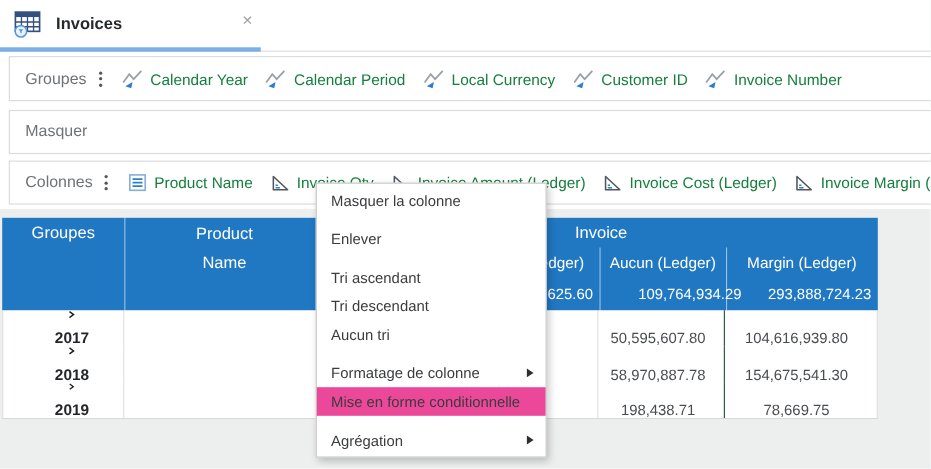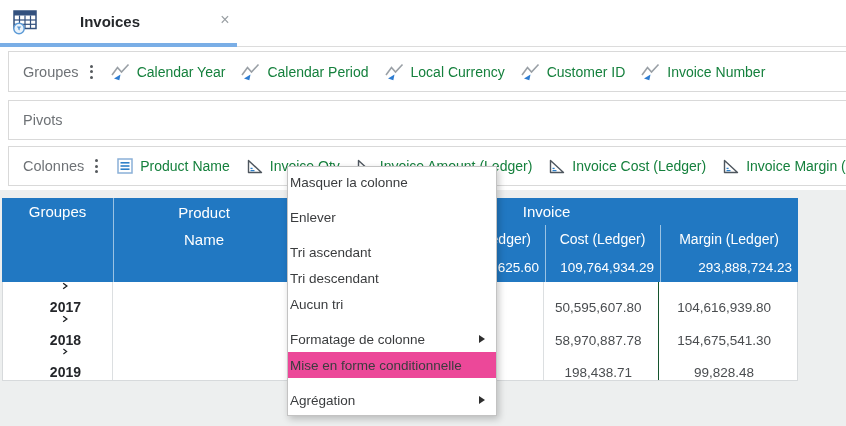--- a/index.html
+++ b/index.html
@@ -6,21 +6,21 @@
   html,body { width:846px; height:426px; }
   body { font-family:"Liberation Sans", sans-serif; background:#ffffff; position:relative; overflow:hidden; }
   .stage { position:absolute; inset:0; width:846px; height:426px; }
 
   
   .gray-panel { position:absolute; left:0; top:190px; width:846px; height:236px; background:#edefef; }
 
   
   .tabbar { position:absolute; left:0; top:0; width:846px; height:47px; background:#fff; }
   .tabbar-border { position:absolute; left:0; top:46px; width:846px; height:1px; background:#dcdcdc; }
-  .tab { position:absolute; left:0; top:0; width:237px; height:43px; display:flex; align-items:center; cursor:pointer;gap:29px; }
+  .tab { position:absolute; left:0; top:0; width:237px; height:43px; display:flex; align-items:center; cursor:pointer; }
   .tab-icon { margin-left:12px; width:27px; height:27px; flex:0 0 auto; }
   .tab-title { margin-left:12px; font-size:15px; font-weight:bold; color:#26292c; }
   .tab-close { position:absolute; left:216px; top:11px; width:18px; height:20px; font-size:16px; color:#9aa0a4; text-align:center; cursor:pointer; }
   .tab-underline { position:absolute; left:0; top:43px; width:237px; height:4px; background:#7aaee6; }
 
   
   .zone { position:absolute; left:8px; width:852px; background:#fff; border:1px solid #d9d9d9; display:flex; align-items:center; padding-left:14px; }
   .zone-groups  { top:51px;  height:41px; }
   .zone-pivots  { top:100px; height:40px; }
   .zone-columns { top:146px; height:40px; }
@@ -39,21 +39,21 @@
   .h-product { left:111px; top:0; width:182px; height:56px; }
   .h-product span { display:block; width:84px; text-align:center; line-height:27px; }
   .h-invoice { left:293px; top:0; width:503px; height:27px; }
   .sub { font-size:14px; }
   .s-qty    { left:293px; top:27px; width:117px; height:27px; }
   .s-amount { left:410px; top:27px; width:133px; height:27px; }
   .s-cost   { left:543px; top:27px; width:115px; height:27px; }
   .s-margin { left:658px; top:27px; width:138px; height:27px; }
   .tot { position:absolute; top:54px; height:30px; display:flex; align-items:center; justify-content:flex-end; font-size:13.5px; padding-right:6px; }
   .t-amount { left:410px; width:133px; }
-  .t-cost   { left:543px; width:115px; }
+  .t-cost   { left:563px; width:115px; }
   .t-margin { left:658px; width:138px; }
   .vline { position:absolute; width:1px; background:rgba(255,255,255,0.55); }
   .vl-1 { left:111px; top:0; height:84px; }
   .vl-2 { left:293px; top:0; height:84px; }
   .vl-3 { left:410px; top:27px; height:57px; }
   .vl-4 { left:543px; top:27px; height:57px; }
   .vl-5 { left:658px; top:27px; height:57px; }
 
   .tbody { width:796px; background:#fff; border-left:1px solid #d7dadc; border-right:1px solid #d7dadc; border-bottom:1px solid #d7dadc; }
   .trow { display:flex; height:33px; }
@@ -62,21 +62,21 @@
   .c-group  { width:110px; border-right:1px solid #dcdfe1; padding-left:16px; gap:9px; cursor:pointer; }
   .c-group b { font-size:14px; color:#24262a; }
   .c-prod   { width:182px; border-right:1px solid #dcdfe1; }
   .c-qty    { width:117px; border-right:1px solid #dcdfe1; justify-content:flex-end; padding-right:6px; }
   .c-amount { width:133px; border-right:1px solid #dcdfe1; justify-content:flex-end; padding-right:6px; }
   .c-cost   { width:115px; border-right:1px solid #14532d; justify-content:flex-end; padding-right:6px; }
   .c-margin { width:138px; justify-content:flex-end; padding-right:8px; }
 
   
   .menu { position:absolute; left:287px; top:166px; width:210px; background:#fff; border:1px solid #c3c3c3; box-shadow:2px 3px 7px rgba(0,0,0,0.22); padding:2px 0; z-index:10; }
-  .mi { position:relative; height:26px; display:flex; align-items:center; padding-left:2px; font-size:13.5px; color:#3a3c3e; cursor:pointer; }
+  .mi { position:relative; height:26px; display:flex; align-items:center; padding-left:13px; font-size:13.5px; color:#3a3c3e; cursor:pointer; }
   .mi.gap { margin-top:9px; }
   .mi.hl { background:#ec4899; }
   .mi .sub-arrow { position:absolute; right:11px; top:9px; width:0; height:0; border-left:6px solid #2e2e2e; border-top:4px solid transparent; border-bottom:4px solid transparent; }
 </style>
 </head>
 <body>
 
 <div class="stage">
 
   <div class="gray-panel"></div>
@@ -140,21 +140,21 @@
     <span class="chip">
       <svg width="20" height="18" viewBox="0 0 20 18">
           <polyline points="1,12 6.5,4.5 10.5,9 17.5,1.5" fill="none" stroke="#9aa0a6" stroke-width="1.6"></polyline>
           <path d="M3,15.5 L9.5,11.5 L8.3,17.2 Z" fill="#2d7cd1"></path>
         </svg>
       <span class="chip-label">Invoice Number</span>
     </span>
   </div>
 
   <div class="zone zone-pivots">
-    <span class="zone-label">Pivots</span>
+    <span class="zone-label">Masquer</span>
   </div>
 
   <div class="zone zone-columns">
     <span class="zone-label">Colonnes</span>
     <span class="dots">
         <i></i>
         <i></i>
         <i></i>
       </span>
 
@@ -203,21 +203,21 @@
 
   <div class="pivot">
     <div class="thead">
       <div class="hcell h-groupes">Groupes</div>
       <div class="hcell h-product">
           <span>Product Name</span>
         </div>
       <div class="hcell h-invoice">Invoice</div>
       <div class="hcell sub s-qty"></div>
       <div class="hcell sub s-amount">Amount (Ledger)</div>
-      <div class="hcell sub s-cost">Cost (Ledger)</div>
+      <div class="hcell sub s-cost">Aucun (Ledger)</div>
       <div class="hcell sub s-margin">Margin (Ledger)</div>
       <div class="tot t-amount">625.60</div>
       <div class="tot t-cost">109,764,934.29</div>
       <div class="tot t-margin">293,888,724.23</div>
       <div class="vline vl-1"></div>
       <div class="vline vl-2"></div>
       <div class="vline vl-3"></div>
       <div class="vline vl-4"></div>
       <div class="vline vl-5"></div>
     </div>
@@ -253,21 +253,21 @@
         <div class="tcell c-group">
           <svg width="10" height="13" viewBox="0 0 10 13">
               <polyline points="2,2 8,6.5 2,11" fill="none" stroke="#1e2124" stroke-width="2.2"></polyline>
             </svg>
           <b>2019</b>
         </div>
         <div class="tcell c-prod"></div>
         <div class="tcell c-qty"></div>
         <div class="tcell c-amount">,648.92</div>
         <div class="tcell c-cost">198,438.71</div>
-        <div class="tcell c-margin">99,828.48</div>
+        <div class="tcell c-margin">78,669.75</div>
       </div>
     </div>
   </div>
 
   <div class="menu">
     <div class="mi">Masquer la colonne</div>
     <div class="mi gap">Enlever</div>
     <div class="mi gap">Tri ascendant</div>
     <div class="mi">Tri descendant</div>
     <div class="mi">Aucun tri</div>

